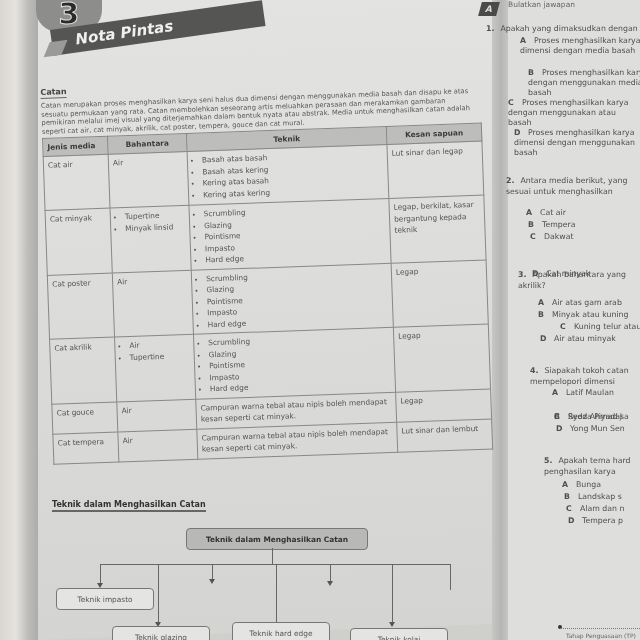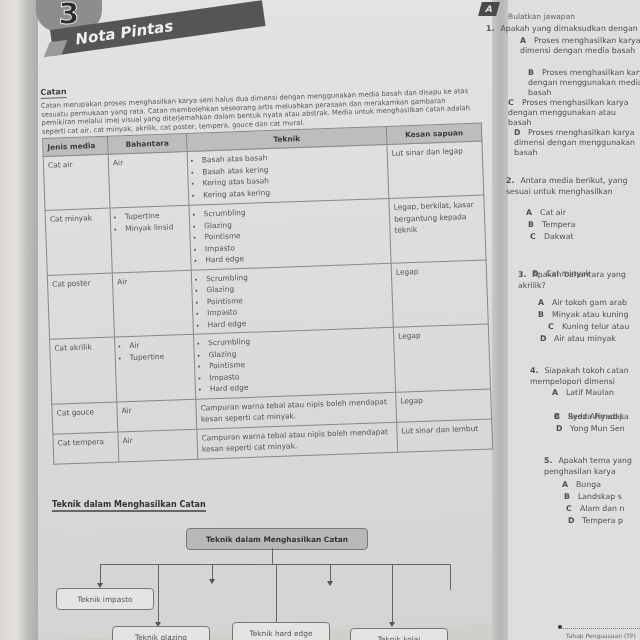--- a/index.html
+++ b/index.html
@@ -80,21 +80,21 @@
     pointer-events:auto;
   }
   .node.root { background:#b8b8b6; font-weight:bold; color:#333; }
   .line { position:absolute; background:#666; }
   .arrow { position:absolute; width:0; height:0; border-left:3px solid transparent; border-right:3px solid transparent; border-top:5px solid #555; }
   .right-badge {
     position:absolute; left:480px; top:2px; width:18px; height:14px; background:#4a4a48;
     transform:skewX(-15deg); color:#ddd; font-size:9px; font-weight:bold;
     display:flex; align-items:center; justify-content:center;
   }
-  .right-header { position:absolute; left:508px; top:0; font-size:7.5px; color:#666;margin-top:12px; }
+  .right-header { position:absolute; left:508px; top:0; font-size:7.5px; color:#666; }
   .q { position:absolute; font-size:7.8px; color:#4f4f4f; line-height:10.5px; white-space:nowrap; }
   .q .n { font-weight:bold; margin-right:6px; }
   .opt { position:absolute; font-size:7.8px; color:#4f4f4f; white-space:nowrap; }
   .opt .l { font-weight:bold; display:inline-block; width:14px; }
   .footer-dots {
     position:absolute; left:560px; top:628px; width:80px; border-top:1px dotted #777;
   }
   .footer-dot { position:absolute; left:558px; top:625px; width:4px; height:4px; background:#333; border-radius:50%; }
   .footer-text { position:absolute; left:566px; top:632px; font-size:6px; color:#666; }
 </style>
@@ -250,32 +250,32 @@
 <div class="opt" style="left:508px;top:98px;width:132px;white-space:normal;line-height:10px;"><span class="l">C</span><span>Proses menghasilkan karya dengan menggunakan atau basah</span></div>
 <div class="opt" style="left:514px;top:128px;width:126px;white-space:normal;line-height:10px;"><span class="l">D</span><span>Proses menghasilkan karya dimensi dengan menggunakan basah</span></div>
 
 <div class="q" style="left:506px;top:176px;width:134px;white-space:normal;"><span class="n">2.</span><span>Antara media berikut, yang sesuai untuk menghasilkan</span></div>
 <div class="opt" style="left:526px;top:208px;"><span class="l">A</span><span>Cat air</span></div>
 <div class="opt" style="left:528px;top:220px;"><span class="l">B</span><span>Tempera</span></div>
 <div class="opt" style="left:530px;top:232px;"><span class="l">C</span><span>Dakwat</span></div>
 <div class="opt" style="left:532px;top:244px;margin-top:25px;"><span class="l">D</span><span>Cat minyak</span></div>
 
 <div class="q" style="left:518px;top:270px;width:122px;white-space:normal;"><span class="n">3.</span><span>Apakah bahantara yang akrilik?</span></div>
-<div class="opt" style="left:538px;top:298px;"><span class="l">A</span><span>Air tokoh gam arab</span></div>
+<div class="opt" style="left:538px;top:298px;"><span class="l">A</span><span>Air atas gam arab</span></div>
 <div class="opt" style="left:538px;top:310px;"><span class="l">B</span><span>Minyak atau kuning</span></div>
-<div class="opt" style="left:548px;top:322px;"><span class="l">C</span><span>Kuning telur atau</span></div>
+<div class="opt" style="left:560px;top:322px;"><span class="l">C</span><span>Kuning telur atau</span></div>
 <div class="opt" style="left:540px;top:334px;"><span class="l">D</span><span>Air atau minyak</span></div>
 
 <div class="q" style="left:530px;top:366px;width:110px;white-space:normal;"><span class="n">4.</span><span>Siapakah tokoh catan mempelopori dimensi</span></div>
 <div class="opt" style="left:552px;top:388px;"><span class="l">A</span><span>Latif Maulan</span></div>
 <div class="opt" style="left:554px;top:412px;"><span class="l">B</span><span>Redza Piyadasa</span></div>
 <div class="opt" style="left:554px;top:412px;"><span class="l">C</span><span>Syed Ahmad J</span></div>
 <div class="opt" style="left:556px;top:424px;"><span class="l">D</span><span>Yong Mun Sen</span></div>
 
-<div class="q" style="left:544px;top:456px;width:96px;white-space:normal;"><span class="n">5.</span><span>Apakah tema yang penghasilan karya</span></div>
+<div class="q" style="left:544px;top:456px;width:96px;white-space:normal;"><span class="n">5.</span><span>Apakah tema hard penghasilan karya</span></div>
 <div class="opt" style="left:562px;top:480px;"><span class="l">A</span><span>Bunga</span></div>
 <div class="opt" style="left:564px;top:492px;"><span class="l">B</span><span>Landskap s</span></div>
 <div class="opt" style="left:566px;top:504px;"><span class="l">C</span><span>Alam dan n</span></div>
 <div class="opt" style="left:568px;top:516px;"><span class="l">D</span><span>Tempera p</span></div>
 
 <div class="footer-dot"></div>
 <div class="footer-dots"></div>
 <div class="footer-text">Tahap Penguasaan (TP)</div>
 
 </body></html>

